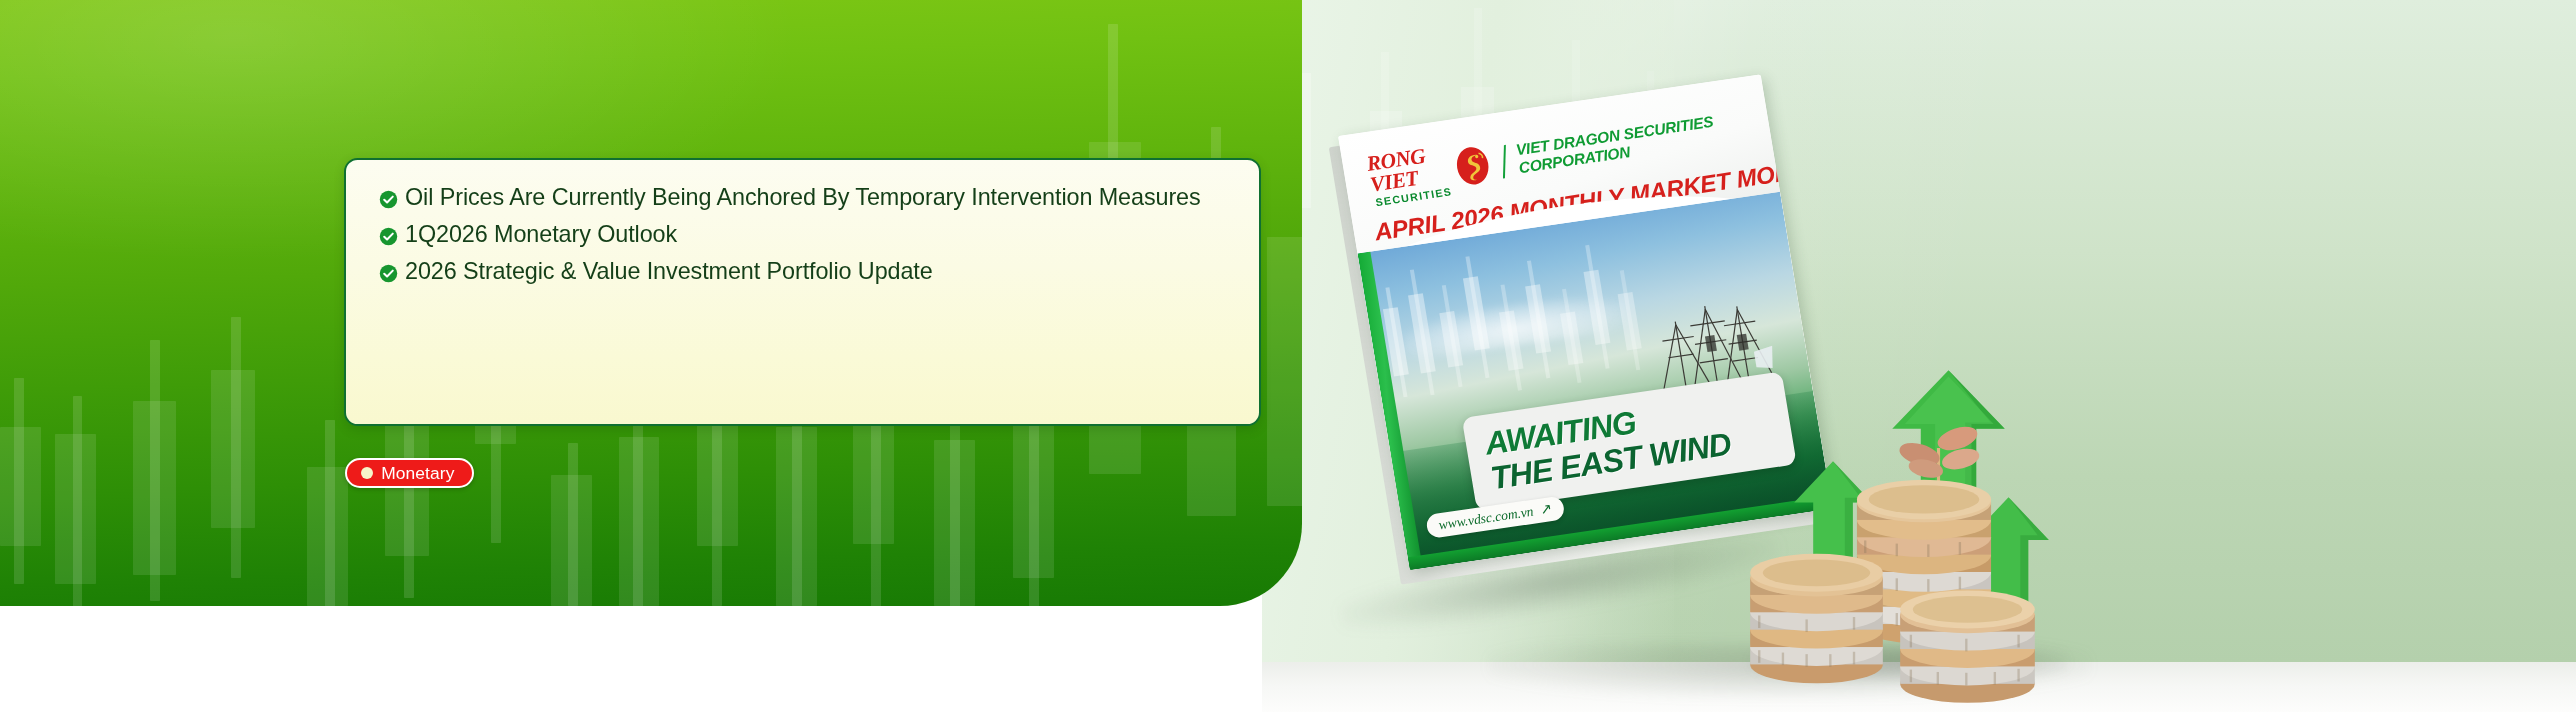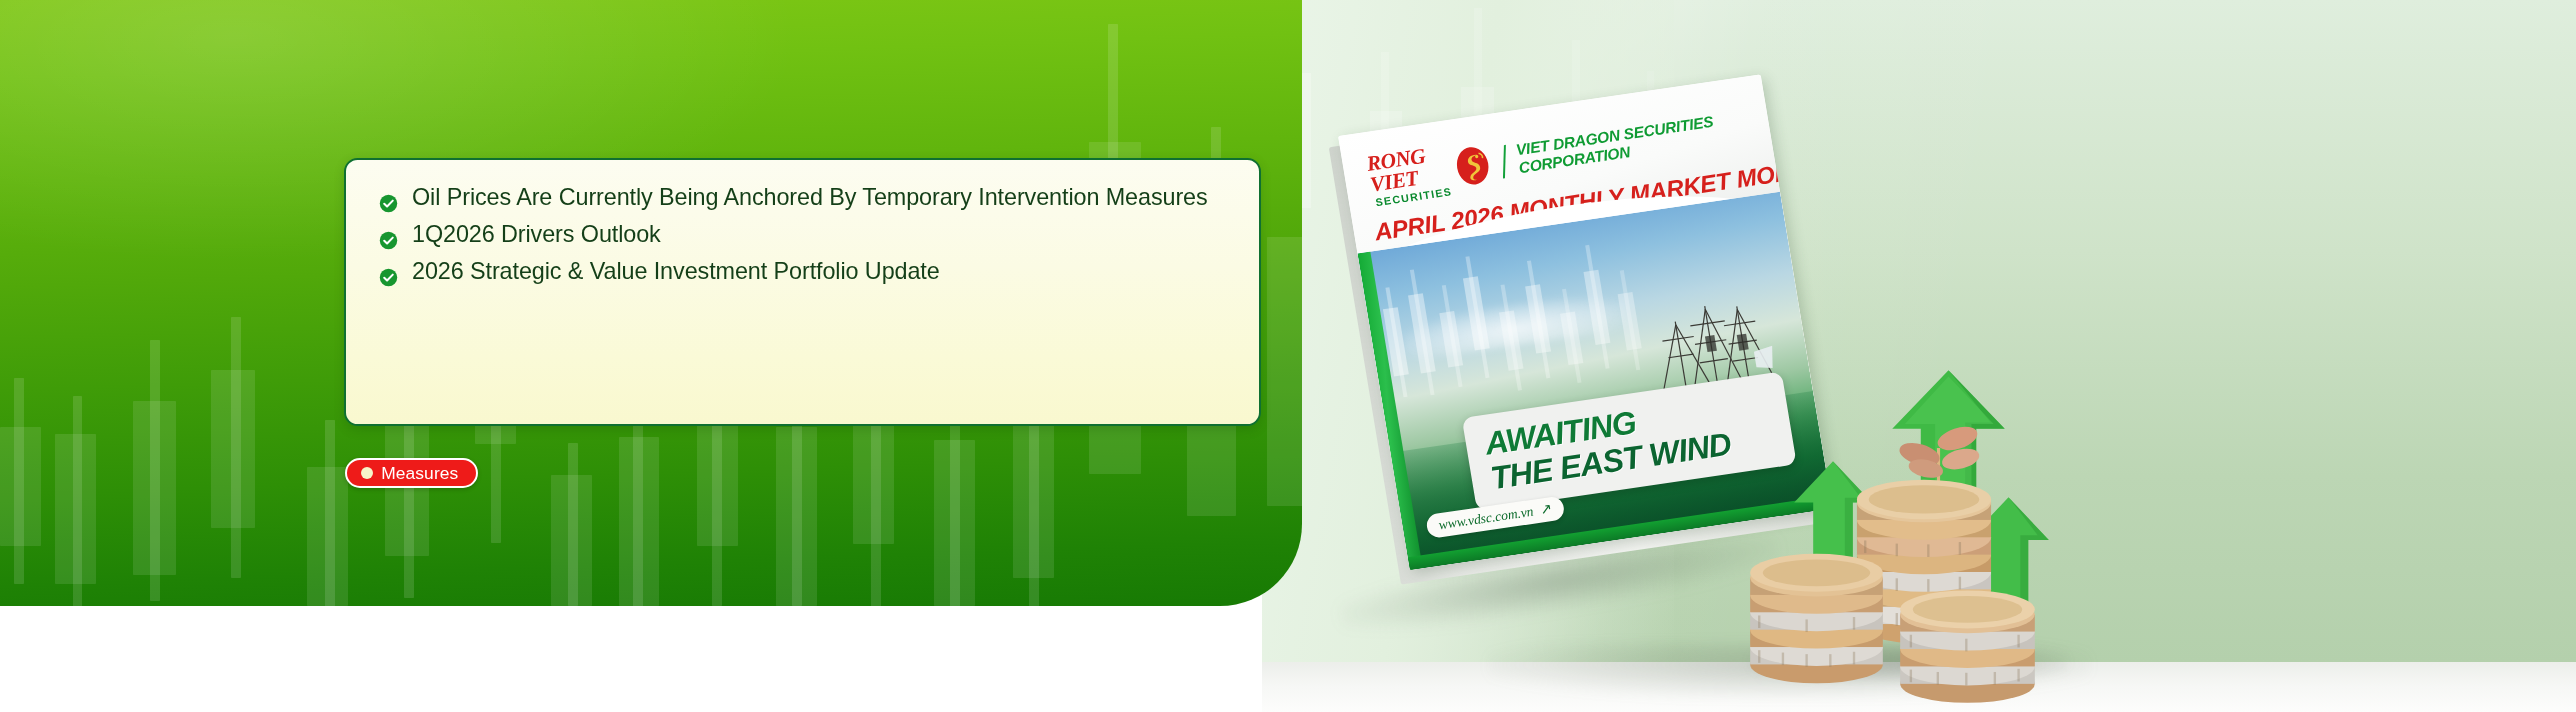--- a/index.html
+++ b/index.html
@@ -55,21 +55,21 @@
 
   
   .info-card {
     position:absolute; left:344px; top:158px; width:917px; height:268px;
     background:linear-gradient(180deg,#fdfdf1 0%, #fbfbe4 40%, #fafad7 75%, #f9f8cf 100%);
     border:2.4px solid #0f7031;
     border-radius:13.5px;
     box-shadow:0 3.2px 11px rgba(0,50,0,0.16);
   }
   .bullets { padding:20.6px 24px 0 33px; }
-  .bullet { display:flex; align-items:flex-end; gap:14px; margin-bottom:4.7px; }
+  .bullet { display:flex; align-items:center; gap:7px; margin-bottom:4.7px; }
   .bullet:last-child { margin-bottom:12px; }
   .chk { flex:0 0 auto; width:19px; height:19px; margin-top:4.7px; }
   .bullet-text {
     color:#143f18; font-size:23.4px; line-height:1.38; letter-spacing:-0.1px;
     font-family:"Liberation Sans", sans-serif; max-width:815px;
   }
 
   
   .badge {
     position:absolute; left:345px; top:458px;
@@ -235,39 +235,39 @@
       </div>
 
 
       <div class="bullet">
         <span class="chk">
           <svg viewBox="0 0 24 24" width="19" height="19">
             <circle cx="12" cy="12" r="11" fill="#17962f"></circle>
             <path d="M6.6 12.3 L10.2 15.8 L17.4 8.4" stroke="#ffffff" stroke-width="2.6" fill="none" stroke-linecap="round" stroke-linejoin="round"></path>
           </svg>
         </span>
-        <span class="bullet-text">1Q2026 Drivers Outlook</span>
+        <span class="bullet-text">1Q2026 Monetary Outlook</span>
       </div>
 
       <div class="bullet">
         <span class="chk">
           <svg viewBox="0 0 24 24" width="19" height="19">
             <circle cx="12" cy="12" r="11" fill="#17962f"></circle>
             <path d="M6.6 12.3 L10.2 15.8 L17.4 8.4" stroke="#ffffff" stroke-width="2.6" fill="none" stroke-linecap="round" stroke-linejoin="round"></path>
           </svg>
         </span>
         <span class="bullet-text">2026 Strategic &amp; Value Investment Portfolio Update</span>
       </div>
 
     </div>
   </div>
 
   <div class="badge">
     <span class="badge-dot"></span>
-    <span class="badge-label">Measures</span>
+    <span class="badge-label">Monetary</span>
   </div>
 
   <div class="book-shadow"></div>
   <div class="book-wrap">
     <div class="book-pages"></div>
     <div class="book">
 
       <div class="book-header">
         <div class="logo-row">
           <div class="logo-block">

